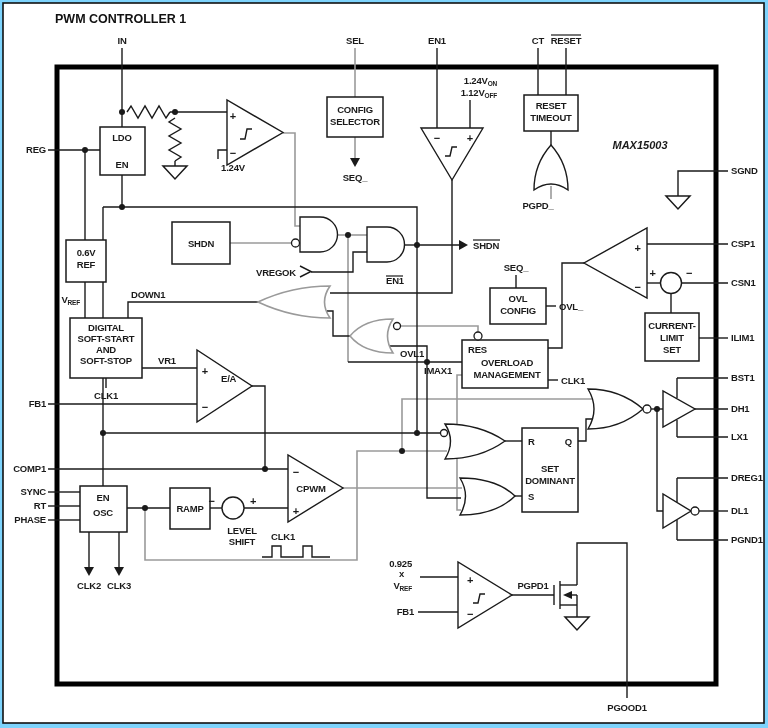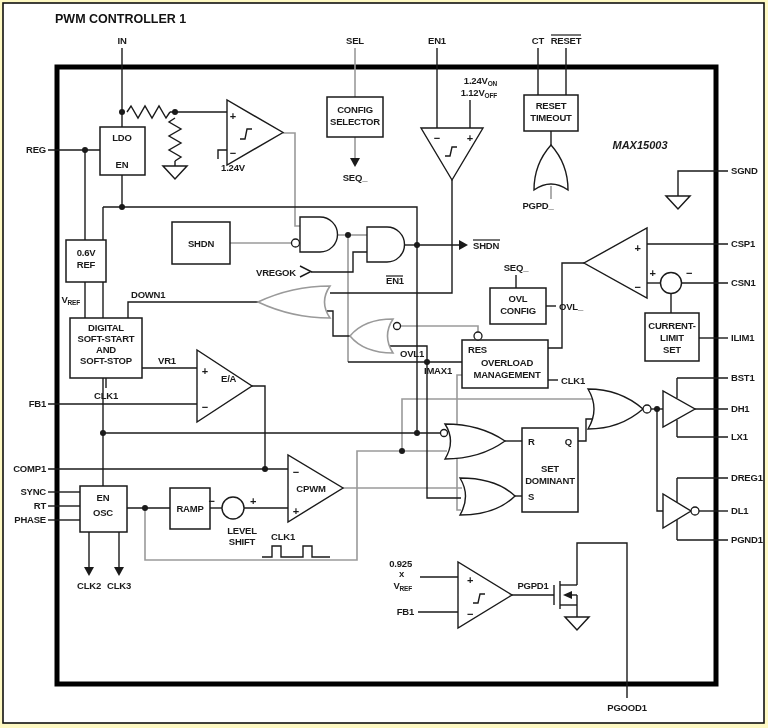--- a/index.html
+++ b/index.html
@@ -1,16 +1,16 @@
 <!DOCTYPE html>
 <html><head>
 <meta charset="utf-8">
 <style>
   html,body{margin:0;padding:0;background:#fff;}
-  #stage{position:relative;width:768px;height:728px;background:#fef9c3;}
+  #stage{position:relative;width:768px;height:728px;background:#7dd3fc;}
   svg{display:block;}
   .t{font-family:"Liberation Sans",sans-serif;font-weight:700;font-size:9.5px;fill:#1a1a1a;letter-spacing:-0.2px;}
   .t-title{font-family:"Liberation Sans",sans-serif;font-weight:700;font-size:12.5px;fill:#111;}
   .t-part{font-family:"Liberation Sans",sans-serif;font-weight:700;font-style:italic;font-size:11px;fill:#1a1a1a;}
   .t-pm{font-family:"Liberation Sans",sans-serif;font-weight:700;font-size:11px;fill:#1a1a1a;}
   .sub{font-size:6.5px;}
   .wb{stroke:#1a1a1a;stroke-width:1.4;fill:none;}
   .wg{stroke:#9a9a9a;stroke-width:1.6;fill:none;}
   .blk{stroke:#1a1a1a;stroke-width:1.5;fill:#fff;}
   .gate{stroke:#1a1a1a;stroke-width:1.4;fill:#fff;}

